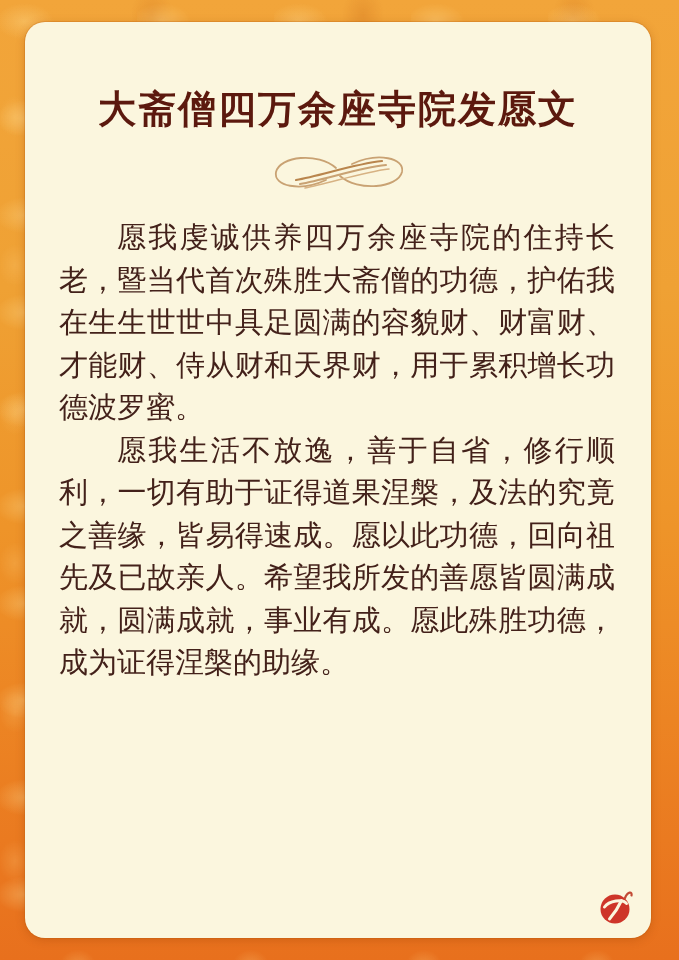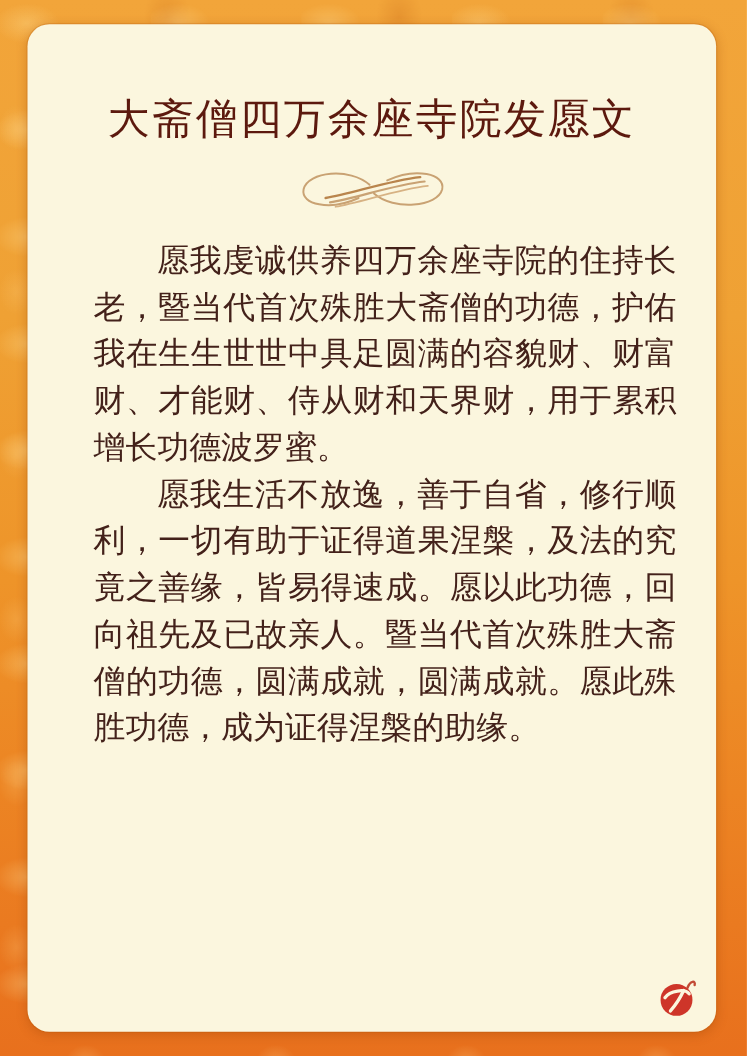--- a/index.html
+++ b/index.html
@@ -49,30 +49,30 @@
     height: 916px;
     background: #fbf6de;
     border-radius: 20px;
     box-shadow: 0 2px 10px rgba(150, 60, 0, 0.30), 0 0 0 1px rgba(190, 100, 15, 0.25);
   }
   .title {
     margin: 62px 0 0 0;
     text-align: center;
     font-size: 38px;
     line-height: 50px;
-    font-weight: normal;
+    font-weight: bold;
     letter-spacing: 2px;
     color: #5c190e;
   }
   .flourish {
     display: block;
     margin: 14px auto 0 auto;
   }
   .body-text {
-    margin: 20px 36px 0 60px;
+    margin: 20px 36px 0 34px;
     font-size: 29px;
     line-height: 42.5px;
     color: #43211a;
     text-align: justify;
   }
   .body-text p {
     margin: 0;
     text-indent: 2em;
   }
   .logo {
@@ -94,21 +94,21 @@
     <svg class="flourish" width="160" height="48" viewBox="0 0 160 48" aria-hidden="true">
       <path d="M78 20 C 60 4, 22 8, 18 24 C 15 38, 42 44, 68 32" fill="none" stroke="#c9a273" stroke-width="1.8" stroke-linecap="round"></path>
       <path d="M82 28 C 100 44, 140 40, 144 24 C 147 10, 120 4, 94 16" fill="none" stroke="#c9a273" stroke-width="1.8" stroke-linecap="round"></path>
       <path d="M38 32 C 62 28, 96 16, 124 13" fill="none" stroke="#b9854d" stroke-width="2.2" stroke-linecap="round"></path>
       <path d="M42 36 C 66 32, 100 20, 128 17" fill="none" stroke="#c9a273" stroke-width="2.0" stroke-linecap="round"></path>
       <path d="M47 40 C 70 36, 104 24, 131 21" fill="none" stroke="#d7b283" stroke-width="1.5" stroke-linecap="round"></path>
     </svg>
 
     <div class="body-text">
       <p>愿我虔诚供养四万余座寺院的住持长老，暨当代首次殊胜大斋僧的功德，护佑我在生生世世中具足圆满的容貌财、财富财、才能财、侍从财和天界财，用于累积增长功德波罗蜜。</p>
-      <p>愿我生活不放逸，善于自省，修行顺利，一切有助于证得道果涅槃，及法的究竟之善缘，皆易得速成。愿以此功德，回向祖先及已故亲人。暨当代首次殊胜大斋僧的功德，圆满成就，圆满成就。愿此殊胜功德，成为证得涅槃的助缘。</p>
+      <p>愿我生活不放逸，善于自省，修行顺利，一切有助于证得道果涅槃，及法的究竟之善缘，皆易得速成。愿以此功德，回向祖先及已故亲人。希望我所发的善愿皆圆满成就，圆满成就，事业有成。愿此殊胜功德，成为证得涅槃的助缘。</p>
     </div>
 
     <svg class="logo" viewBox="0 0 38 40" aria-hidden="true">
       <circle cx="18" cy="23" r="14.5" fill="#ce3529"></circle>
       <path d="M7.5 21 C 12 14.5, 26 12.5, 29.5 17.5" fill="none" stroke="#fbf6de" stroke-width="3" stroke-linecap="round"></path>
       <path d="M24.5 14.5 C 21 22, 16.5 28.5, 12.5 33" fill="none" stroke="#fbf6de" stroke-width="3" stroke-linecap="round"></path>
       <path d="M28 12 C 30.5 5.5, 35.5 5, 34.5 9.5" fill="none" stroke="#c24a35" stroke-width="2.2" stroke-linecap="round"></path>
     </svg>
 
   </div>

